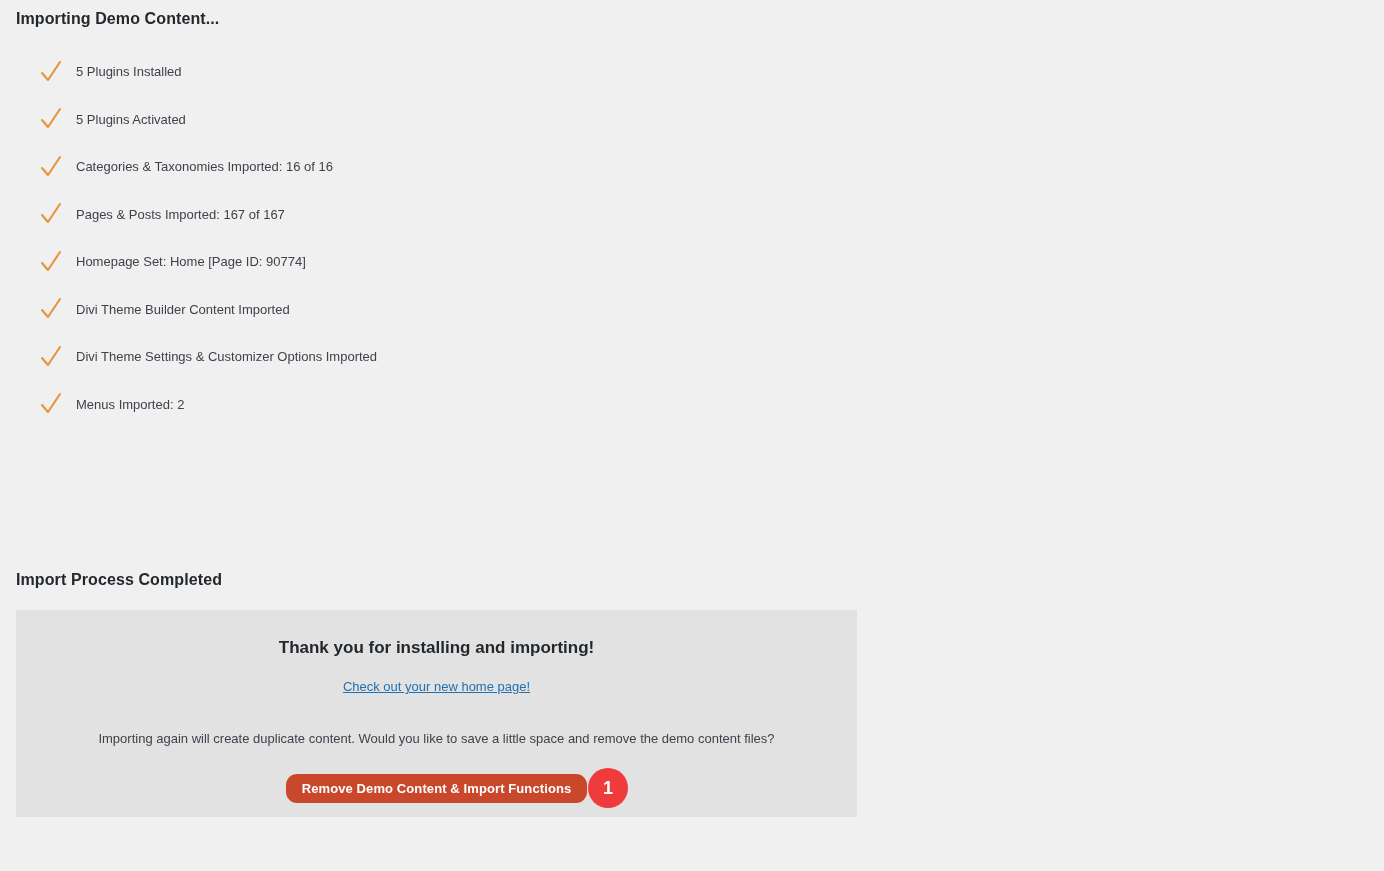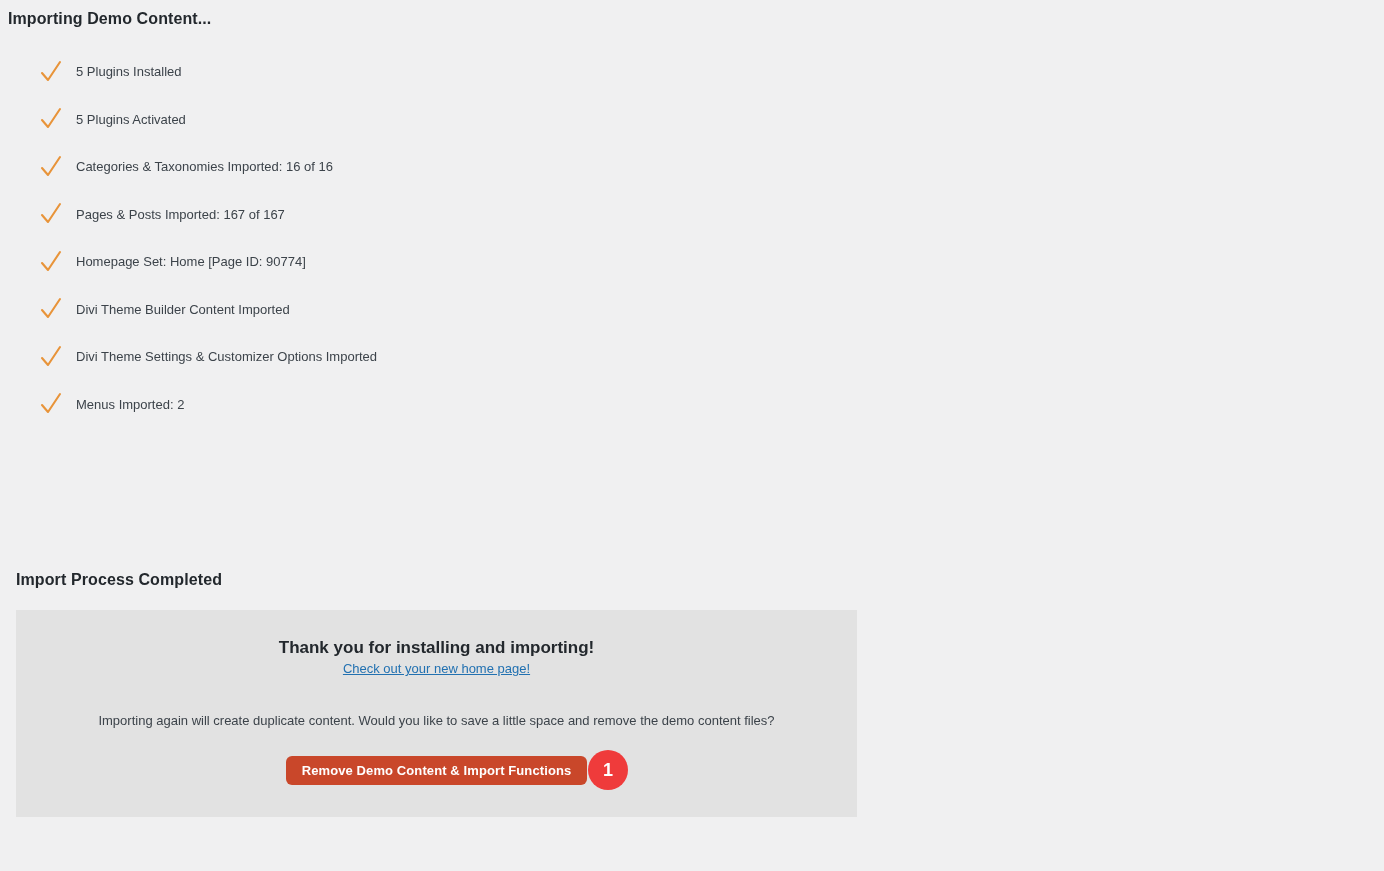--- a/index.html
+++ b/index.html
@@ -18,21 +18,21 @@
 
   #page {
     position: relative;
     width: 1384px;
     height: 871px;
   }
 
   
   .import-title {
     position: absolute;
-    left: 8px;
+    left: 16px;
     top: 10px;
     font-size: 16px;
     font-weight: bold;
     color: #23282d;
     letter-spacing: 0.1px;
     white-space: nowrap;
   }
 
   
   .progress-list {
@@ -96,20 +96,21 @@
   }
   .panel-heading {
     margin: 0;
     padding-top: 27px;
     font-size: 17px;
     font-weight: bold;
     color: #23282d;
     line-height: 1.3;
   }
   .panel-link-row {
+    margin-top: 18px;
   }
   .panel-link {
     font-size: 13px;
     color: #2271b1;
     text-decoration: underline;
     cursor: pointer;
   }
   .panel-note {
     margin: 16px;
     padding-top: 19px;
@@ -125,21 +126,21 @@
     justify-content: center;
   }
   .remove-button {
     display: inline-block;
     background: #c9472a;
     color: #ffffff;
     font-family: "Liberation Sans", sans-serif;
     font-size: 13px;
     font-weight: bold;
     border: none;
-    border-radius: 6px;
+    border-radius: 11px;
     padding: 0 16px;
     height: 29px;
     line-height: 29px;
     cursor: pointer;
     white-space: nowrap;
     letter-spacing: 0.1px;
   }
   .step-badge {
     position: absolute;
     left: 572px;

